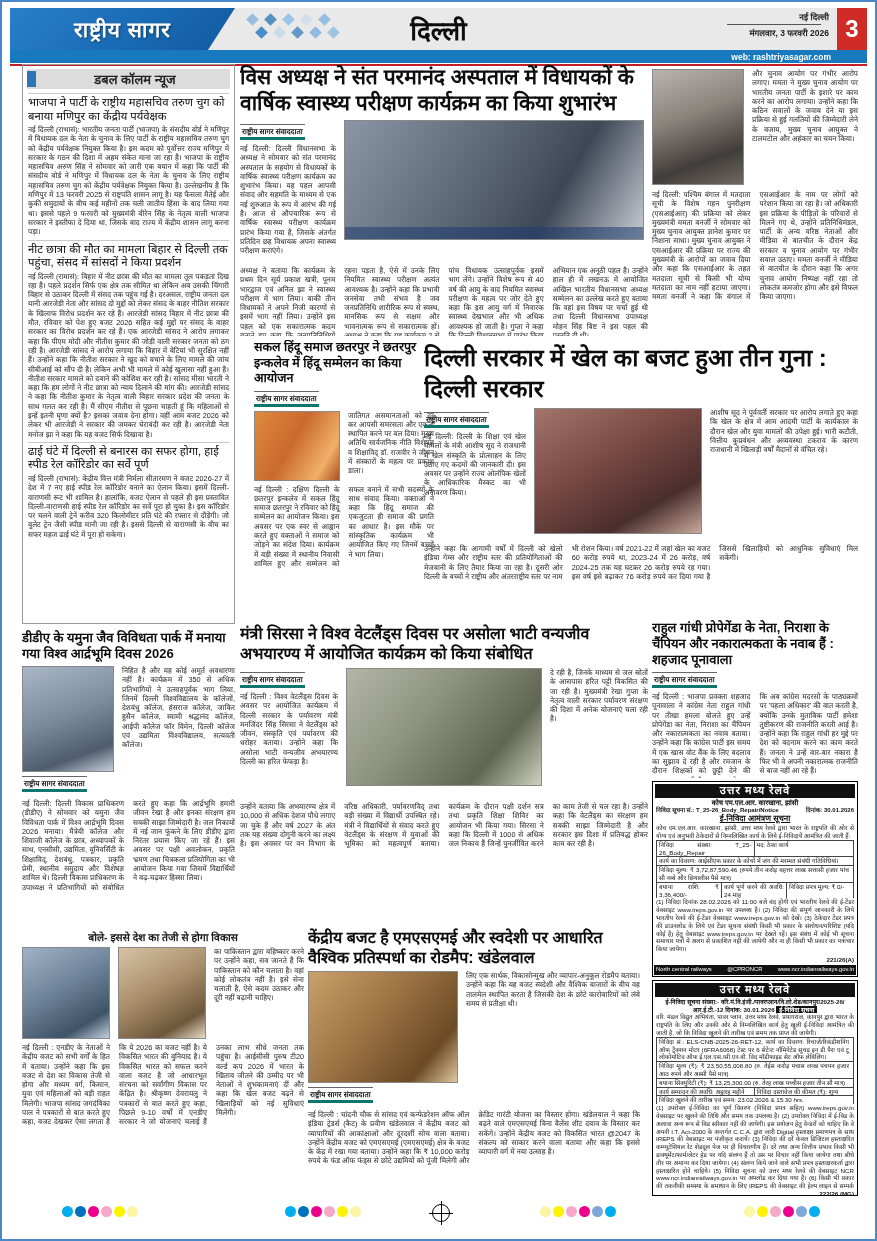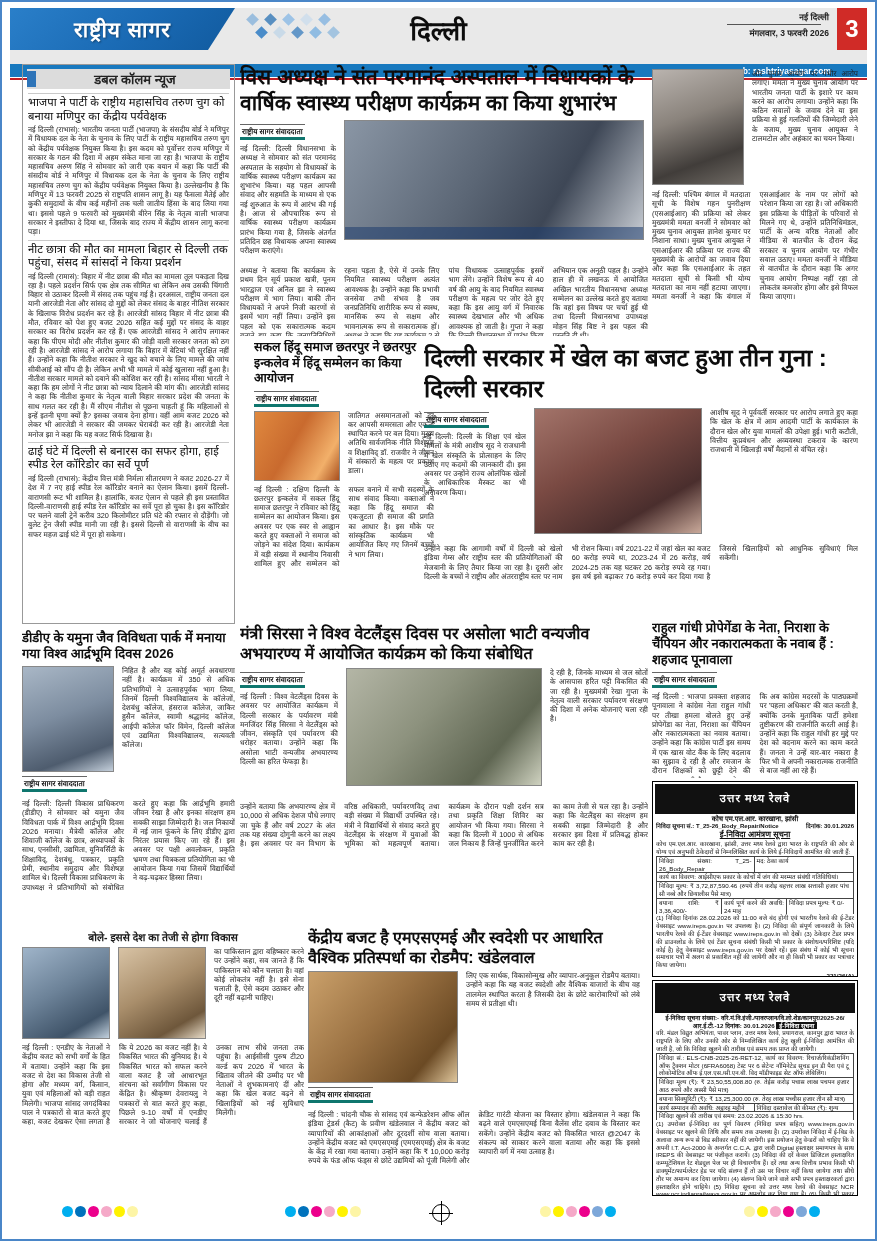--- a/index.html
+++ b/index.html
@@ -1,21 +1,21 @@
 <!DOCTYPE html>
 <html><head>
 <meta charset="utf-8">
 <style>
   html,body{margin:0;padding:0;background:#f2f2f2;}
   .page{position:relative;width:877px;height:1241px;background:#ffffff;
         border:2px solid #4a86c8;box-sizing:border-box;overflow:hidden;
         font-family:"Liberation Sans","DejaVu Sans",sans-serif;color:#1a1a1a;}
   
   .masthead{position:absolute;left:8px;top:6px;right:8px;}
-  .mast-band{position:relative;height:56px;background:#e9e9e9;}
+  .mast-band{position:relative;height:42px;background:#e9e9e9;}
   .logo-block{position:absolute;left:0;top:0;width:225px;height:42px;
       background:linear-gradient(135deg,#2a7fc9 0%,#1a6ab4 55%,#115a9e 100%);
       clip-path:polygon(0 0,100% 0,88% 100%,0 100%);
       display:flex;align-items:center;justify-content:center;}
   .logo-block span{color:#fff;font-weight:bold;font-size:21px;letter-spacing:1px;
       text-shadow:1px 1px 2px rgba(0,0,0,.4);}
   .diamonds{position:absolute;left:238px;top:4px;width:110px;height:34px;}
   .dia{position:absolute;width:9px;height:9px;transform:rotate(45deg);}
   .section-title{position:absolute;left:0;right:0;top:4px;text-align:center;
       font-size:26px;font-weight:bold;color:#0d0d0d;}
@@ -67,21 +67,21 @@
   #sports .hl{font-size:24px;line-height:31px;}
   #sirsa .hl{font-size:16px;line-height:20px;}
   #dda .hl{font-size:13px;line-height:16px;}
   #rahul .hl{font-size:13px;line-height:16px;}
   #nda .hl{font-size:18.5px;line-height:22px;}
   #nda .sub{font-size:10.5px;font-weight:bold;text-align:center;margin:2px 0;}
   #khl .hl{font-size:16px;line-height:19.5px;}
   
   .ad{border:1px solid #000;font-size:6.2px;line-height:7.8px;color:#111;box-sizing:border-box;padding:1px 3px;text-align:justify;}
   .ad-head{background:#111;color:#fff;text-align:center;font-size:11px;font-weight:bold;
-      margin:1px -1px;padding:11px 0;letter-spacing:1px;}
+      margin:1px -1px;padding:3px 0;letter-spacing:1px;}
   .ad-sub{text-align:center;font-weight:bold;font-size:6.8px;}
   .ad-ref{display:flex;justify-content:space-between;font-size:6px;font-weight:bold;}
   .ad-title{text-align:center;font-weight:bold;font-size:8px;text-decoration:underline;margin:1px 0;}
   .ad-badge{display:inline-block;background:#111;color:#fff;font-weight:bold;padding:0 3px;}
   .ad-row{border:1px solid #444;border-bottom:none;padding:0 2px;display:flex;}
   .ad-row:last-of-type{border-bottom:1px solid #444;}
   .ad-row span{flex:1;border-left:1px solid #444;padding:0 2px;}
   .ad-row span:first-child{border-left:none;padding-left:0;}
   .ad-code{text-align:right;font-weight:bold;}
   .ad-foot{background:#111;color:#fff;display:flex;justify-content:space-between;

